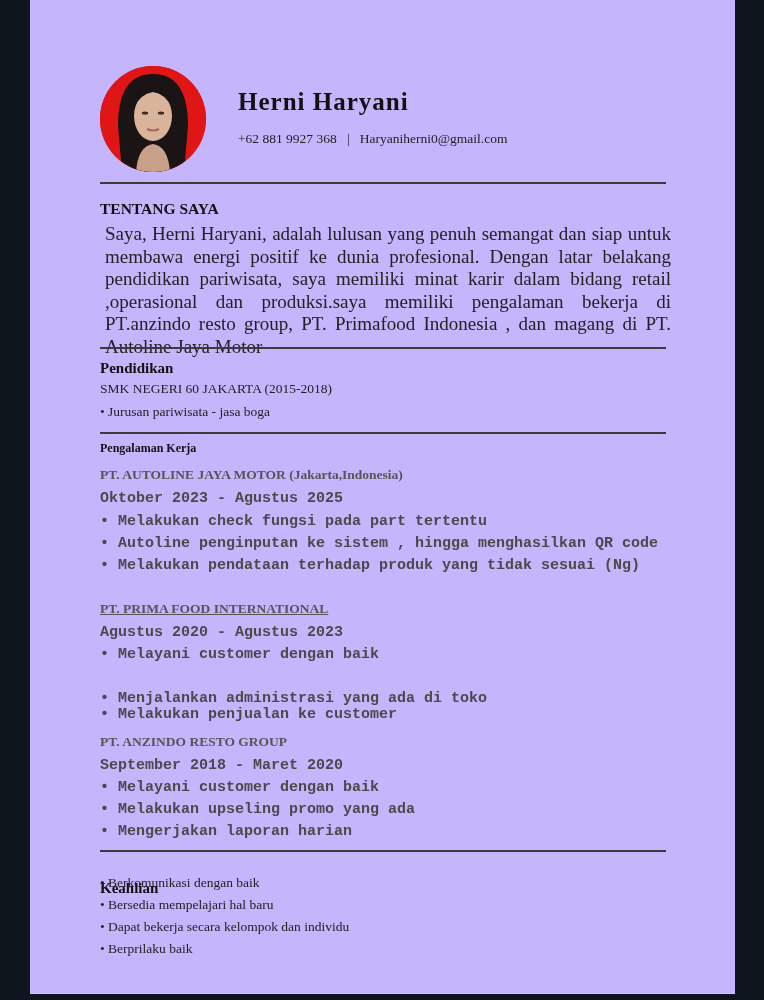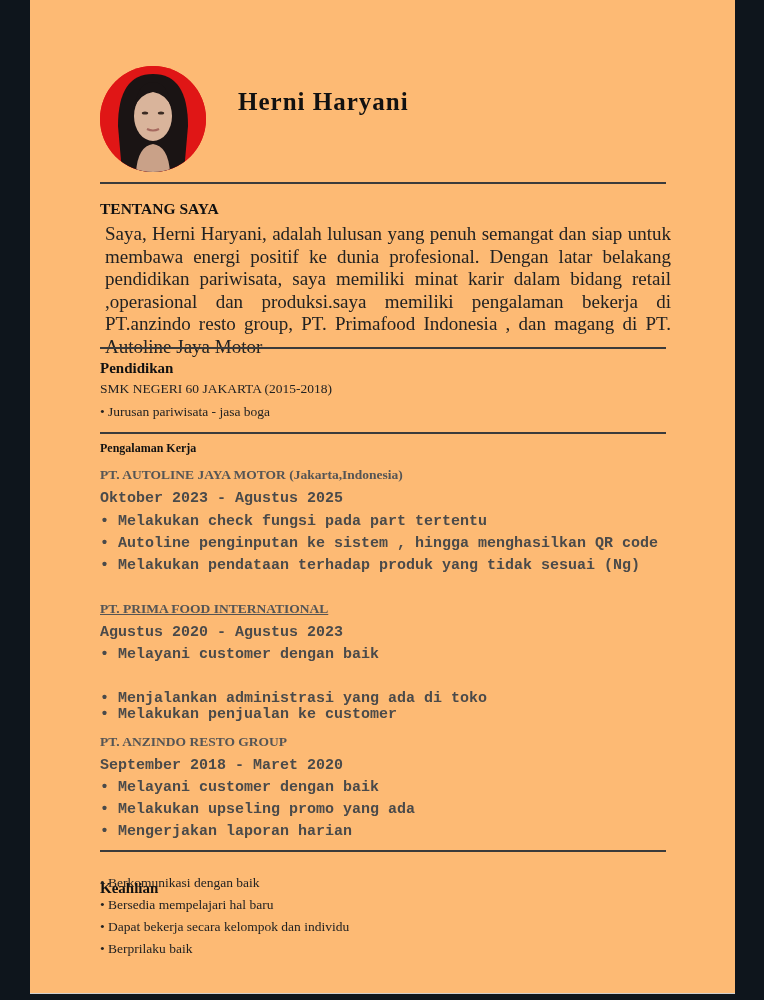--- a/index.html
+++ b/index.html
@@ -4,21 +4,21 @@
 <style>
   html, body { margin:0; padding:0; }
   body {
     width:764px; height:1000px; overflow:hidden;
     background:#0e151c;
     font-family:"Liberation Serif","DejaVu Serif",serif;
     position:relative;
   }
   .page {
     position:absolute; left:30px; top:0; width:705px; height:993px;
-    background:#fdba74;
+    background:#c4b5fd;
     box-shadow:0 1px 0 #cfcfcf;
   }
   .content { position:absolute; left:70px; width:566px; top:0; }
   .header { position:absolute; top:66px; left:0; width:566px; height:110px; }
   .avatar {
     position:absolute; left:0; top:0; width:106px; height:106px; border-radius:50%;
     overflow:hidden; background:#e01616;
   }
   .avatar svg { display:block; }
   .name {
@@ -52,20 +52,21 @@
           <path d="M22 106 L18 60 Q18 8 53 8 Q88 8 88 60 L84 106 Z" fill="#1a1414"></path>
           <ellipse cx="53" cy="50" rx="19" ry="25" fill="#d9b49b"></ellipse>
           <path d="M34 42 Q38 16 53 16 Q68 16 72 42 Q66 28 53 26 Q40 28 34 42 Z" fill="#1a1414"></path>
           <path d="M36 106 Q38 80 53 78 Q68 80 70 106 Z" fill="#c9a188"></path>
           <ellipse cx="45" cy="47" rx="3.2" ry="1.6" fill="#3a2a22"></ellipse>
           <ellipse cx="61" cy="47" rx="3.2" ry="1.6" fill="#3a2a22"></ellipse>
           <path d="M47 63 Q53 66 59 63" stroke="#a66a60" stroke-width="2" fill="none"></path>
         </svg>
       </div>
       <div class="name">Herni Haryani</div>
+      <div class="contact"><span>+62 881 9927 368</span>   <span>|</span>   <span>Haryaniherni0@gmail.com</span></div>
     </div>
 
     <div class="rule" style="top:182px;"></div>
 
     <div class="h-section" style="top:200px; font-size:15.5px;">TENTANG SAYA</div>
     <div class="para" style="top:223px;">Saya, Herni Haryani, adalah lulusan yang penuh semangat dan siap untuk membawa energi positif ke dunia profesional. Dengan latar belakang pendidikan pariwisata, saya memiliki minat karir dalam bidang retail ,operasional dan produksi.saya memiliki pengalaman bekerja di PT.anzindo resto group, PT. Primafood Indonesia , dan magang di PT. Autoline Jaya Motor</div>
 
     <div class="rule" style="top:347px;"></div>
 
     <div class="h-section" style="top:360px; font-size:15px;">Pendidikan</div>

